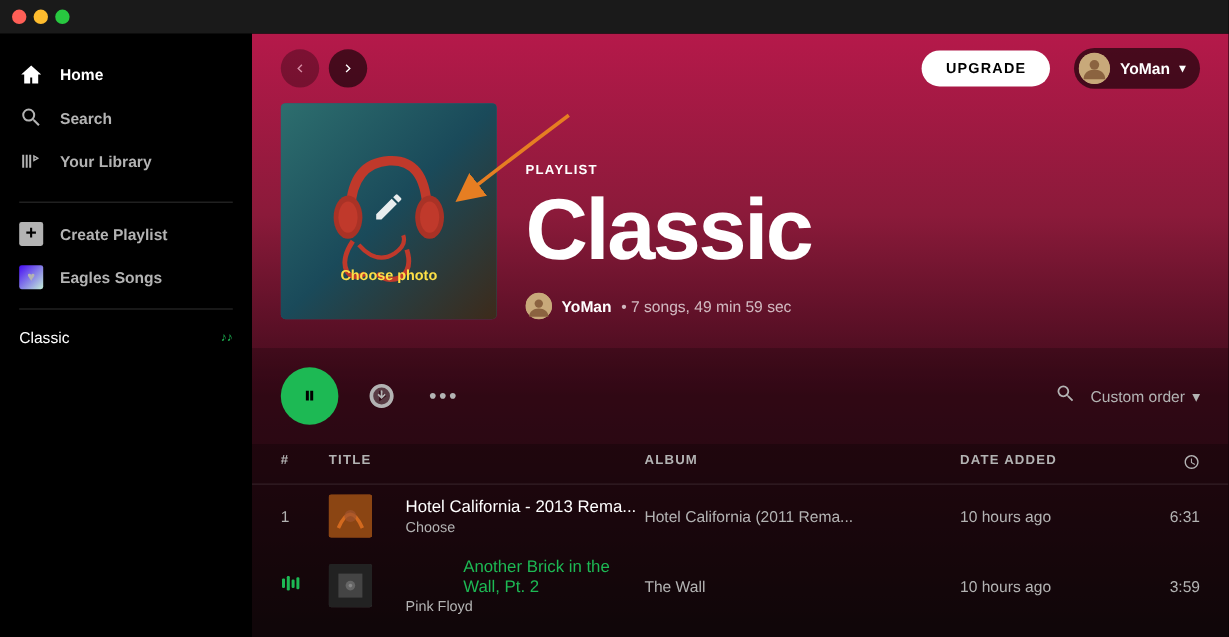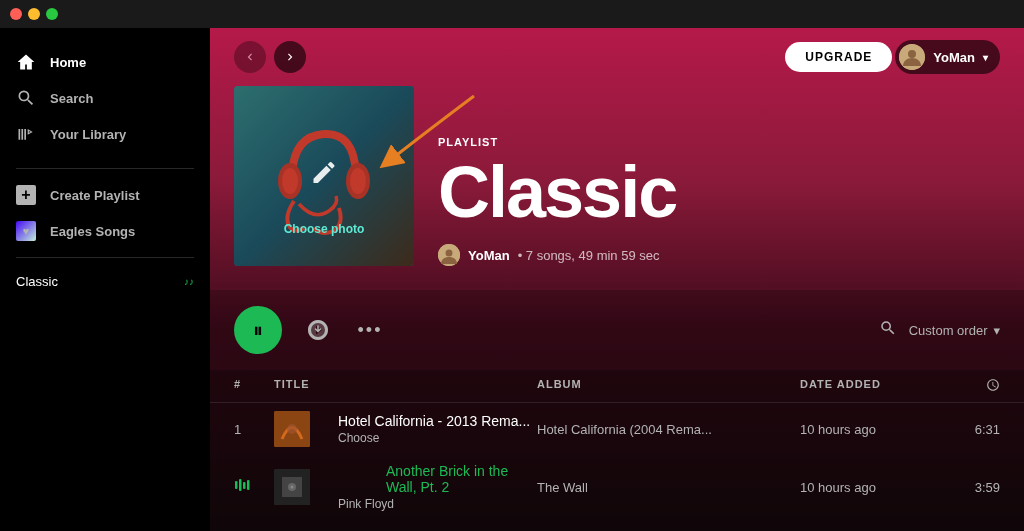--- a/index.html
+++ b/index.html
@@ -110,21 +110,21 @@
       width: 32px; height: 32px;
       background: rgba(0,0,0,0.6);
       border-radius: 50%;
       display: flex; align-items: center; justify-content: center;
       cursor: pointer;
       color: #fff;
       font-size: 14px;
       border: none;
     }
     .nav-arrow.disabled { opacity: 0.5; }
-    .top-nav-right { display: flex; align-items: center; gap: 3px; }
+    .top-nav-right { display: flex; align-items: center; gap: 20px; }
     .upgrade-btn {
       background: #fff;
       color: #000;
       border: none;
       border-radius: 20px;
       padding: 8px 20px;
       font-size: 12px;
       font-weight: 700;
       cursor: pointer;
       letter-spacing: 1px;
@@ -181,21 +181,21 @@
       color: #fff;
       font-size: 28px;
       opacity: 0.9;
       z-index: 2;
     }
     .choose-photo-label {
       position: absolute;
       bottom: 30px;
       left: 50%;
       transform: translateX(-50%);
-      color: #5eead4;
+      color: #fde047;
       font-size: 12px;
       font-weight: 600;
       white-space: nowrap;
       z-index: 2;
     }
 
     .playlist-info { flex: 1; color: #fff; }
     .playlist-type { font-size: 11px; font-weight: 700; letter-spacing: 1px; text-transform: uppercase; margin-bottom: 8px; }
     .playlist-title { font-size: 72px; font-weight: 900; line-height: 1; margin-bottom: 16px; letter-spacing: -2px; }
     .playlist-meta {
@@ -511,21 +511,21 @@
                 <rect width="36" height="36" fill="#8B4513"></rect>
                 <path d="M8 28 Q18 5 28 28" stroke="#D2691E" stroke-width="3" fill="none"></path>
                 <circle cx="18" cy="18" r="5" fill="#A0522D" opacity="0.7"></circle>
               </svg>
             </div>
             <div>
               <div class="track-name">Hotel California - 2013 Rema...</div>
               <div class="track-artist">Choose</div>
             </div>
           </div>
-          <div class="track-album">Hotel California (2004 Rema...</div>
+          <div class="track-album">Hotel California (2011 Rema...</div>
           <div class="track-date">10 hours ago</div>
           <div class="track-duration">6:31</div>
         </div>
 
         <div class="track-row">
           <div class="track-num playing">
             <svg width="16" height="16" viewBox="0 0 16 16" fill="#1db954">
               <rect x="1" y="4" width="2.5" height="8" rx="1"></rect>
               <rect x="5" y="2" width="2.5" height="12" rx="1"></rect>
               <rect x="9" y="5" width="2.5" height="7" rx="1"></rect>

